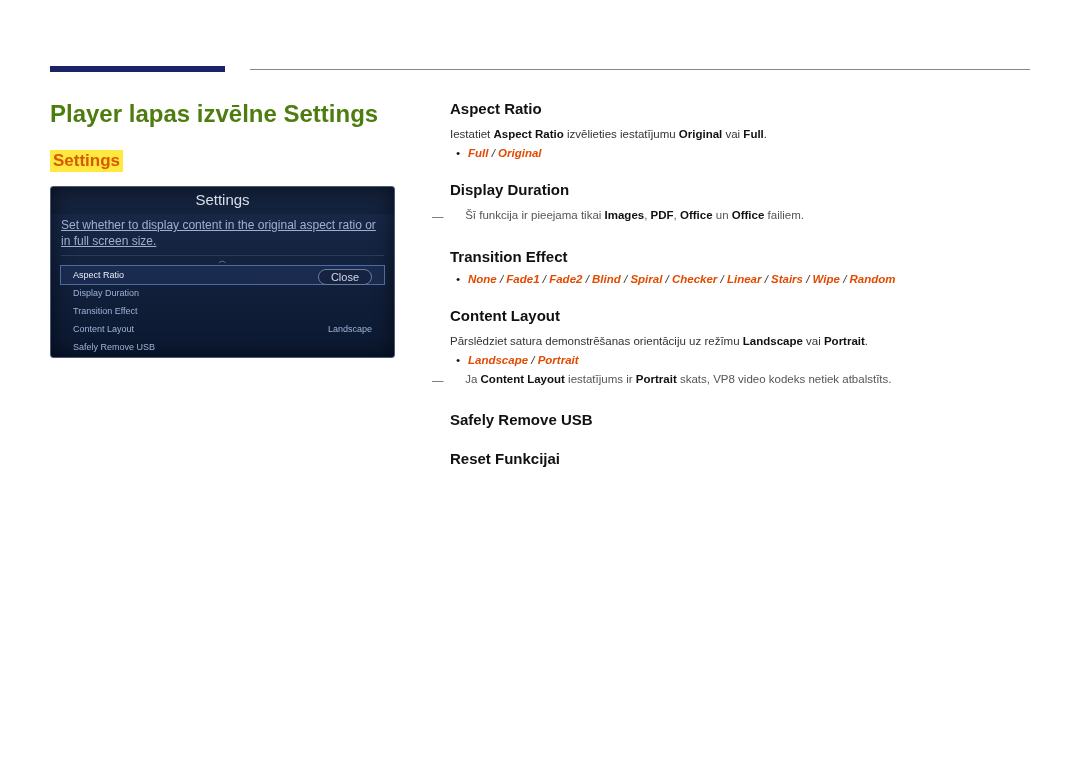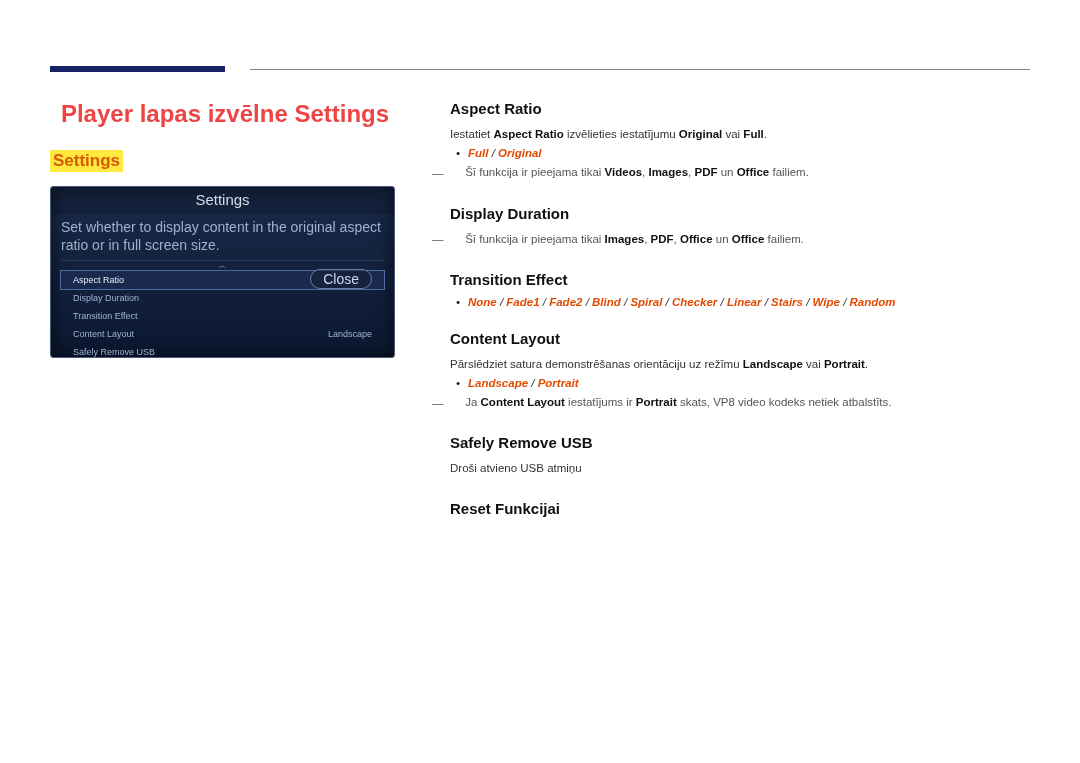--- a/index.html
+++ b/index.html
@@ -39,23 +39,22 @@
   .content {
     display: flex;
     margin-top: 50px;
     gap: 50px;
   }
   .left-col { width: 350px; flex-shrink:0; }
   .right-col { flex: 1; }
   h1.page-title {
     font-size: 24px;
     font-weight: 600;
-    color: #ef4444;
+    color: #4d7c0f;
     margin-bottom: 22px;
-    text-align: center;
   }
   .highlight {
     background: #ffe83f;
     color: #d85a00;
     font-weight: 700;
     font-size: 17px;
     padding: 1px 3px;
     display: inline-block;
     margin-bottom: 14px;
   }
@@ -74,24 +73,25 @@
   }
   .settings-title {
     text-align: center;
     font-size: 15px;
     font-weight: 400;
     color: #d8dde8;
     padding: 4px 0 6px 0;
     background: rgba(0,0,0,0.15);
   }
   .settings-helptext {
-    font-size: 14px;
+    font-size: 12px;
     color: #9fb0cc;
     padding: 4px 10px 6px 10px;
     line-height: 1.3;
+    text-decoration: underline;
   }
   .settings-list-wrapper {
     margin: 0 10px;
     border-top: 1px solid #2a3b5a;
     border-bottom: 1px solid #2a3b5a;
   }
   .scroll-arrow {
     text-align: center;
     height: 10px;
     line-height: 10px;
@@ -108,21 +108,21 @@
   }
   .settings-row.selected {
     outline: 1px solid #4f6aa0;
     background: rgba(30,50,90,0.6);
     color: #e6ecf8;
   }
   .close-btn {
     border: 1px solid #6a7ca0;
     border-radius: 10px;
     padding: 1px 12px;
-    font-size: 14px;
+    font-size: 11px;
     color: #d0d8e8;
     background: rgba(20,30,55,0.6);
     display: inline-block;
   }
   .close-row {
     position: absolute;
     right: 22px;
     top: 82px;
   }
   .img-note {
@@ -223,24 +223,20 @@
 
   <div class="right-col">
 
     <h3 class="section">Aspect Ratio</h3>
     <p class="body">
       <span>Iestatiet </span><span class="bold">Aspect Ratio</span><span> izvēlieties iestatījumu </span><span class="bold">Original</span><span> vai </span><span class="bold">Full</span>.
     </p>
     <p class="bullet-line">
       <span class="red">Full</span><span class="sep"> / </span><span class="red">Original</span>
     </p>
-    <p class="note-line">
-      <span class="dash-ico">―</span>
-      <span>Šī funkcija ir pieejama tikai </span><span class="bold">Videos</span>, <span class="bold">Images</span>, <span class="bold">PDF</span> un <span class="bold">Office</span><span> failiem.</span>
-    </p>
 
     <h3 class="section">Display Duration</h3>
     <p class="note-line">
       <span class="dash-ico">―</span>
       <span>Šī funkcija ir pieejama tikai </span><span class="bold">Images</span>, <span class="bold">PDF</span>, <span class="bold">Office</span> un <span class="bold">Office</span><span> failiem.</span>
     </p>
 
     <h3 class="section">Transition Effect</h3>
     <p class="bullet-line">
       <span class="red">None</span><span class="sep"> / </span><span class="red">Fade1</span><span class="sep"> / </span><span class="red">Fade2</span><span class="sep"> / </span><span class="red">Blind</span><span class="sep"> / </span><span class="red">Spiral</span><span class="sep"> / </span><span class="red">Checker</span><span class="sep"> / </span><span class="red">Linear</span><span class="sep"> / </span><span class="red">Stairs</span><span class="sep"> / </span><span class="red">Wipe</span><span class="sep"> / </span><span class="red">Random</span>
@@ -252,17 +248,16 @@
     </p>
     <p class="bullet-line">
       <span class="red">Landscape</span><span class="sep"> / </span><span class="red">Portrait</span>
     </p>
     <p class="note-line">
       <span class="dash-ico">―</span>
       <span>Ja </span><span class="bold">Content Layout</span><span> iestatījums ir </span><span class="bold">Portrait</span><span> skats, VP8 video kodeks netiek atbalstīts.</span>
     </p>
 
     <h3 class="section">Safely Remove USB</h3>
-    <p class="body">Droši atvieno USB atmiņu</p>
 
     <h3 class="section">Reset Funkcijai</h3>
   </div>
 </div>
 
 </body></html>

